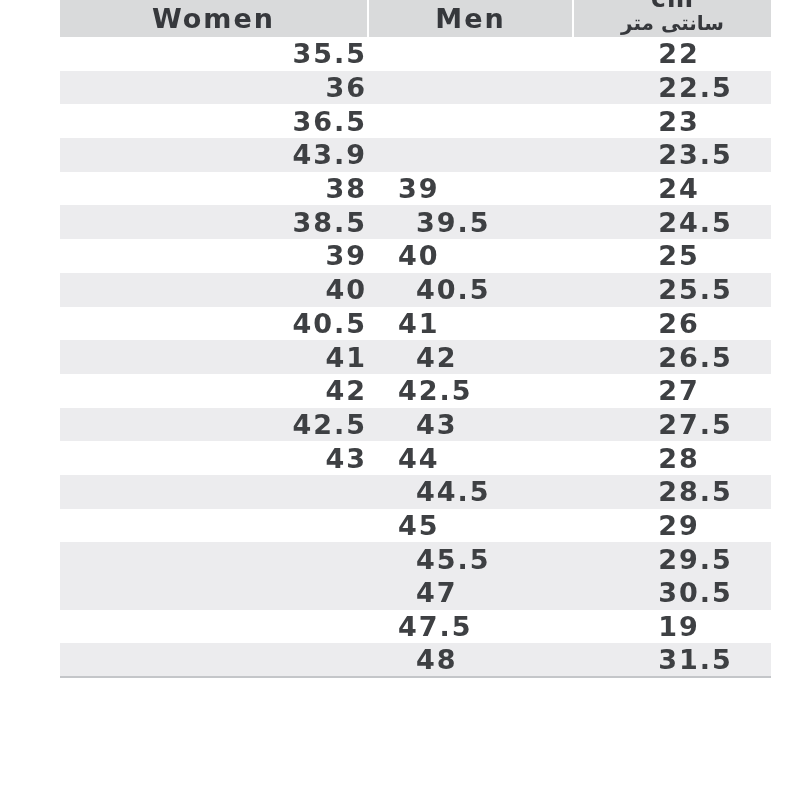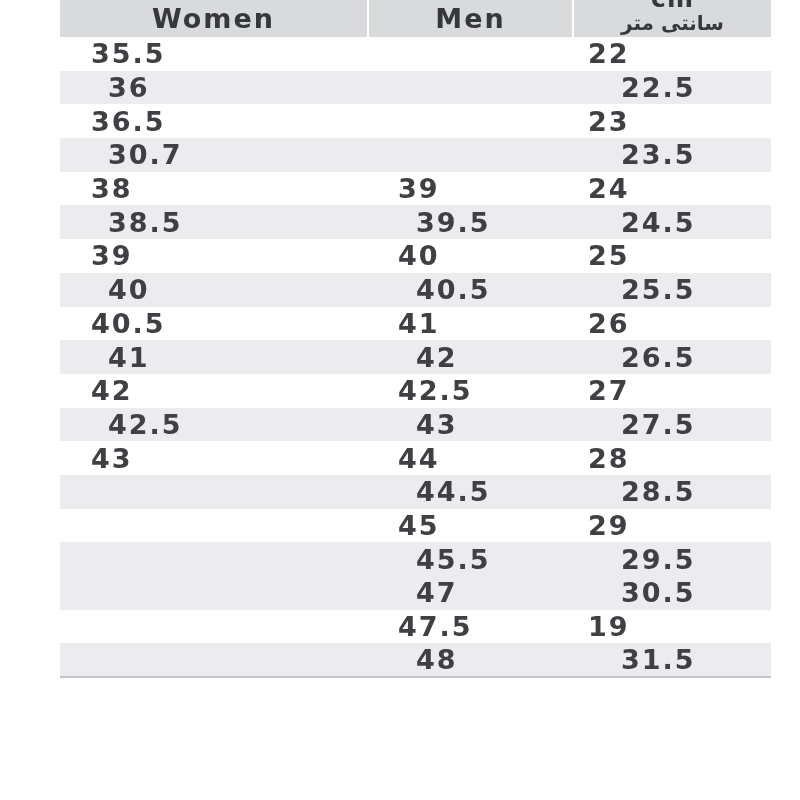--- a/index.html
+++ b/index.html
@@ -61,23 +61,23 @@
     height: 33.7px;
     vertical-align: middle;
     font-weight: 700;
     font-size: 27px;
     letter-spacing: 2px;
     color: #3e4043;
     white-space: nowrap;
     overflow: hidden;
   }
   tbody tr.stripe td { background: #ececee; padding-left: 48px; }
-  td.c1 { padding-left: 31px; }
+  td.c1 { padding-left: 31px; text-align: right; }
   td.c2 { padding-left: 30px; }
-  td.c3 { padding-left: 15px; }
+  td.c3 { padding-left: 15px; text-align: center; }
 </style>
 </head>
 <body>
 
 <div class="stage">
   <table class="size-table">
     <colgroup>
       <col style="width:308px">
       <col style="width:205px">
       <col style="width:198px">
@@ -106,21 +106,21 @@
           <td class="c1">36</td>
           <td class="c2"></td>
           <td class="c3">22.5</td>
         </tr>
         <tr>
           <td class="c1">36.5</td>
           <td class="c2"></td>
           <td class="c3">23</td>
         </tr>
         <tr class="stripe">
-          <td class="c1">30.7</td>
+          <td class="c1">43.9</td>
           <td class="c2"></td>
           <td class="c3">23.5</td>
         </tr>
         <tr>
           <td class="c1">38</td>
           <td class="c2">39</td>
           <td class="c3">24</td>
         </tr>
         <tr class="stripe">
           <td class="c1">38.5</td>

